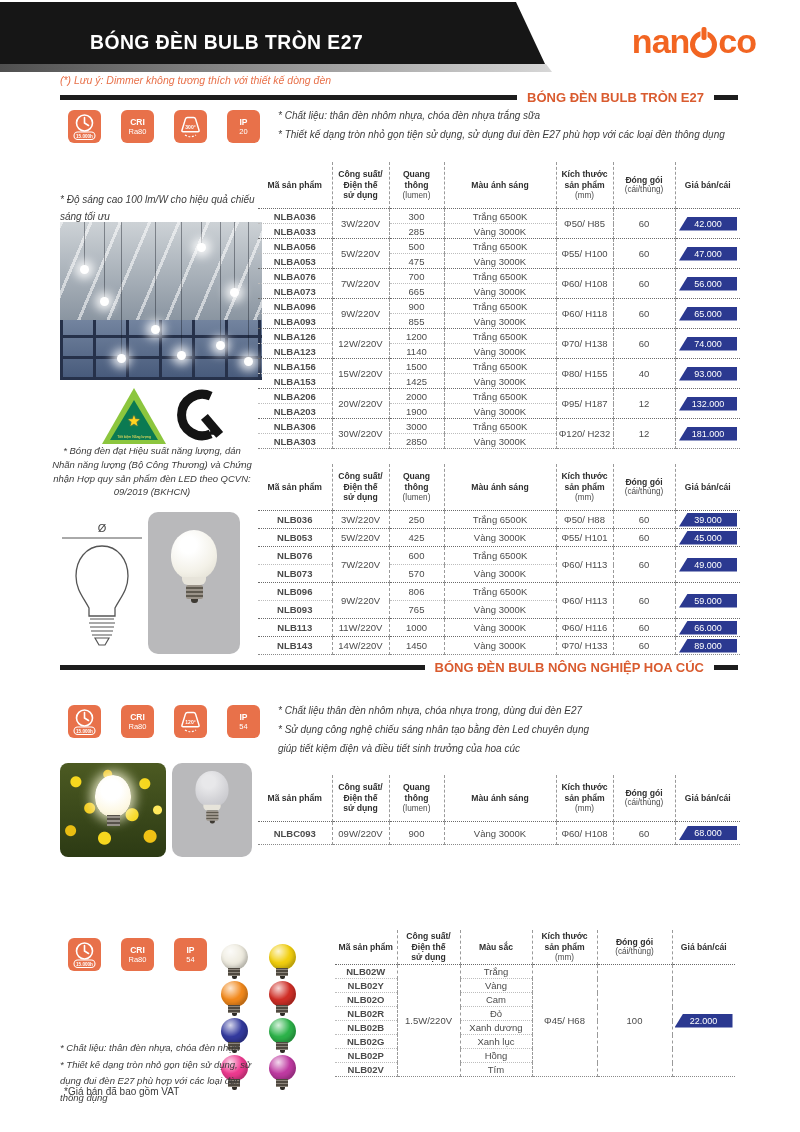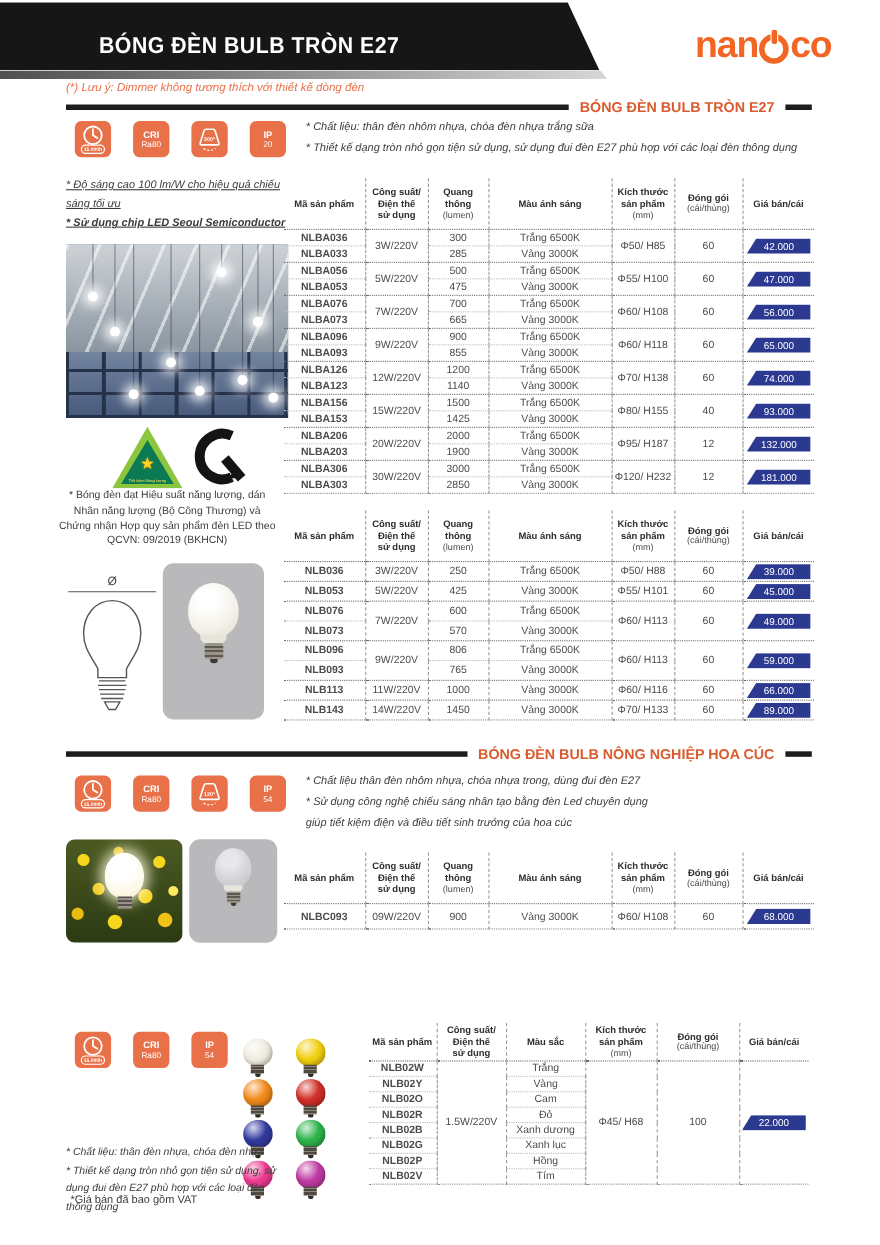--- a/index.html
+++ b/index.html
@@ -35,21 +35,21 @@
   .icon-row{position:absolute;display:flex;gap:20px;}
   .icon{width:33px;height:33px;border-radius:6px;background:#e8714a;color:#fff;
       display:flex;flex-direction:column;align-items:center;justify-content:center;line-height:1;}
   .icon .l1{font-size:8.5px;font-weight:700;}
   .icon .l2{font-size:7.5px;margin-top:1px;}
 
   
   .note-block{position:absolute;font-size:10px;font-style:italic;color:#3c3c3c;line-height:1.9;}
   .note-strong{font-weight:700;}
   .cert-note{position:absolute;left:52px;top:444px;width:200px;text-align:center;
-      font-size:9.5px;color:#3c3c3c;line-height:1.45;}
+      font-size:9.5px;font-style:italic;color:#3c3c3c;line-height:1.45;}
   .footer-note{position:absolute;left:64px;top:1086px;font-size:10px;color:#3c3c3c;}
 
   
   .tbl{position:absolute;}
   table.ptable{border-collapse:collapse;table-layout:fixed;border-bottom:1px dotted #8a8a8a;}
   table.ptable th,table.ptable td{border-left:1px dashed #9a9a9a;padding:0 2px;text-align:center;
       vertical-align:middle;overflow:hidden;}
   table.ptable th:first-child,table.ptable td:first-child{border-left:none;}
   table.ptable thead th{border-bottom:1px dotted #6a6a6a;}
   .hmain{display:block;font-size:8.6px;font-weight:700;color:#2f2f2f;line-height:1.25;}
@@ -177,21 +177,21 @@
         <div class="l1">IP</div>
         <div class="l2">20</div>
       </div>
     </div>
 
   <div class="note-block" style="left:278px;top:106px;width:470px;">
     <div>* Chất liệu: thân đèn nhôm nhựa, chóa đèn nhựa trắng sữa</div>
     <div>* Thiết kế dạng tròn nhỏ gọn tiện sử dụng, sử dụng đui đèn E27 phù hợp với các loại đèn thông dụng</div>
   </div>
 
-  <div class="note-block" style="left:60px;top:160px;width:215px;line-height:1.7;text-decoration:underline;">
+  <div class="note-block" style="left:60px;top:191px;width:215px;line-height:1.7;">
     <div>* Độ sáng cao 100 lm/W cho hiệu quả chiếu sáng tối ưu</div>
     <div class="note-strong">* Sử dụng chip LED Seoul Semiconductor</div>
   </div>
 
   <div class="photo-ceiling" id="photo1">
     <div class="pc-top"></div>
     <div class="pc-win"></div>
   <div class="wire" style="left: 70%; height: 16%;"></div>
       <div class="glow" style="left: calc(70% - 4px); top: calc(16% - 4px);"></div>
       <div class="wire" style="left: 22%; height: 50%;"></div>
@@ -541,21 +541,21 @@
             <td rowspan="1">Φ70/ H133</td>
             <td rowspan="1">60</td>
             <td rowspan="1">
               <div class="price-badge">89.000</div>
             </td>
           </tr>
         </tbody>
       </table>
     </div>
 
-  <div class="sec-head" style="top:678px;">
+  <div class="sec-head" style="top:660px;">
     <div class="sec-bar"></div>
     <div class="sec-title">BÓNG ĐÈN BULB NÔNG NGHIỆP HOA CÚC</div>
     <div class="sec-dash"></div>
   </div>
 
   <div class="icon-row" style="left:68px;top:705px;" id="icons2">
       <div class="icon">
         <svg width="33" height="33" viewBox="0 0 33 33">
           <circle cx="16.5" cy="13" r="8" fill="none" stroke="#fff" stroke-width="1.6"></circle>
           <path d="M16.5 7.5 V13 L20.5 15.5" fill="none" stroke="#fff" stroke-width="1.6" stroke-linecap="round"></path>

